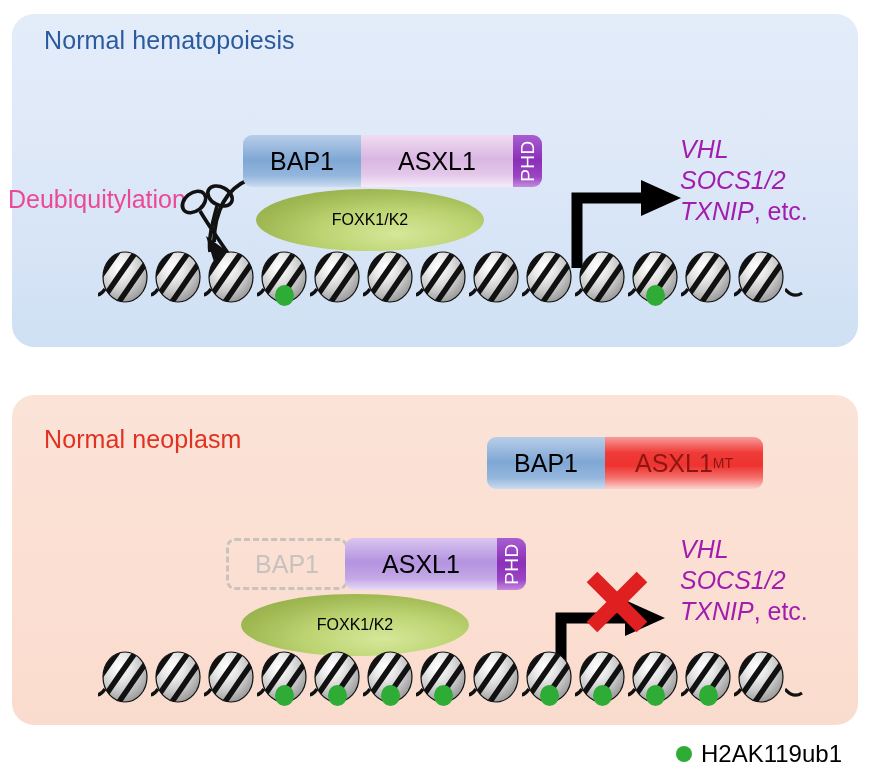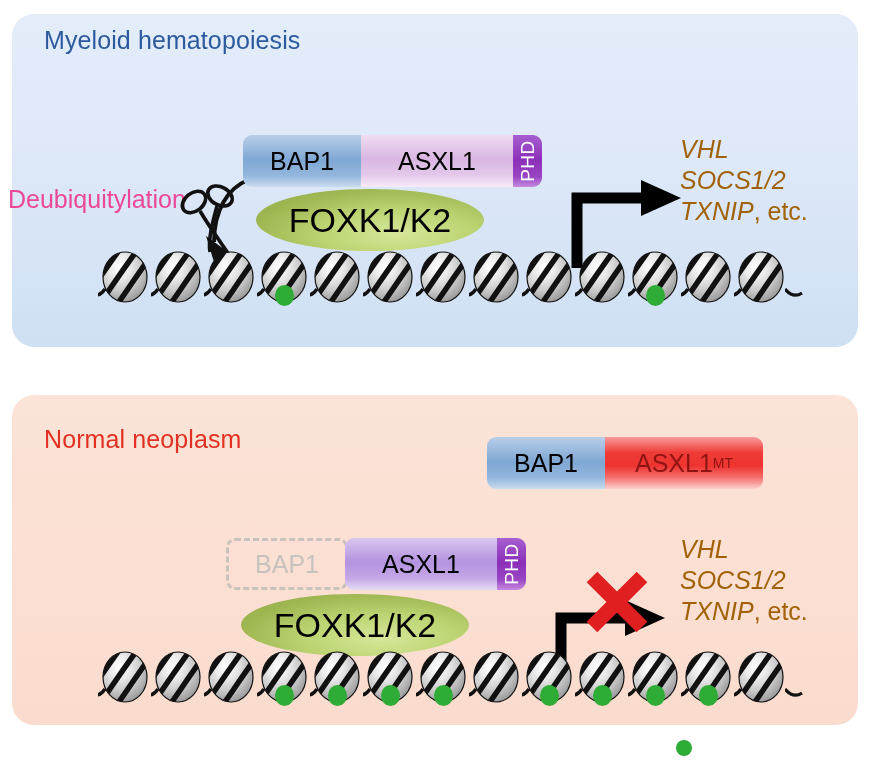--- a/index.html
+++ b/index.html
@@ -117,21 +117,21 @@
 
   
   .foxk {
     position: absolute;
     width: 228px;
     height: 62px;
     border-radius: 50%;
     display: flex;
     align-items: center;
     justify-content: center;
-    font-size: 34px;
+    font-size: 16px;
     color: #000;
     background: radial-gradient(ellipse at 62% 72%, #d6e79a 0%, #bcd472 38%, #9fb852 70%, #8ca646 100%);
   }
 
   
   .chain {
     position: absolute;
     height: 58px;
   }
   .nuc {
@@ -151,21 +151,21 @@
   
   .redx {
     position: absolute;
   }
 
   
   .genes {
     position: absolute;
     font-size: 25px;
     line-height: 31px;
-    color: #a16207;
+    color: #a21caf;
     white-space: nowrap;
   }
   .genes i {
     font-style: italic;
   }
 
   
   #deubiq-label {
     position: absolute;
     font-size: 25px;
@@ -206,21 +206,21 @@
     </radialGradient>
     <clipPath id="nucClip">
       <ellipse cx="27" cy="28" rx="22" ry="25"></ellipse>
     </clipPath>
   </defs>
 </svg>
 
 <div class="panel" id="panel-normal">
 </div>
 
-<div class="panel-title" id="title-normal">Myeloid hematopoiesis</div>
+<div class="panel-title" id="title-normal">Normal hematopoiesis</div>
 
 <div id="deubiq-label" style="left:8px; top:185px;">Deubiquitylation</div>
 
 <svg style="position:absolute; left:170px; top:170px;" width="110" height="115">
   <g fill="none" stroke="#111" stroke-width="3.6">
     <ellipse cx="24" cy="32" rx="13" ry="9" transform="rotate(-38 24 32)"></ellipse>
     <ellipse cx="50" cy="26" rx="13" ry="9" transform="rotate(28 50 26)"></ellipse>
     <path d="M30 41 C40 58, 52 74, 64 92"></path>
     <path d="M47 36 C42 54, 38 70, 40 82"></path>
   </g>
@@ -567,13 +567,14 @@
           <path d="M16 60 C30 40, 42 22, 58 0" fill="none" stroke="#111" stroke-width="5.5"></path>
         </g>
       </svg></div>
     <svg width="20" height="56" style="position: absolute; left: 687px; top: 0px;">
       <path d="M0 40 C5 46, 11 48, 17 44" fill="none" stroke="#111" stroke-width="3.2"></path>
     </svg>
   </div>
 
 <div id="legend">
   <span class="legend-dot"></span>
+  <span>H2AK119ub1</span>
 </div>
 
 </body></html>

